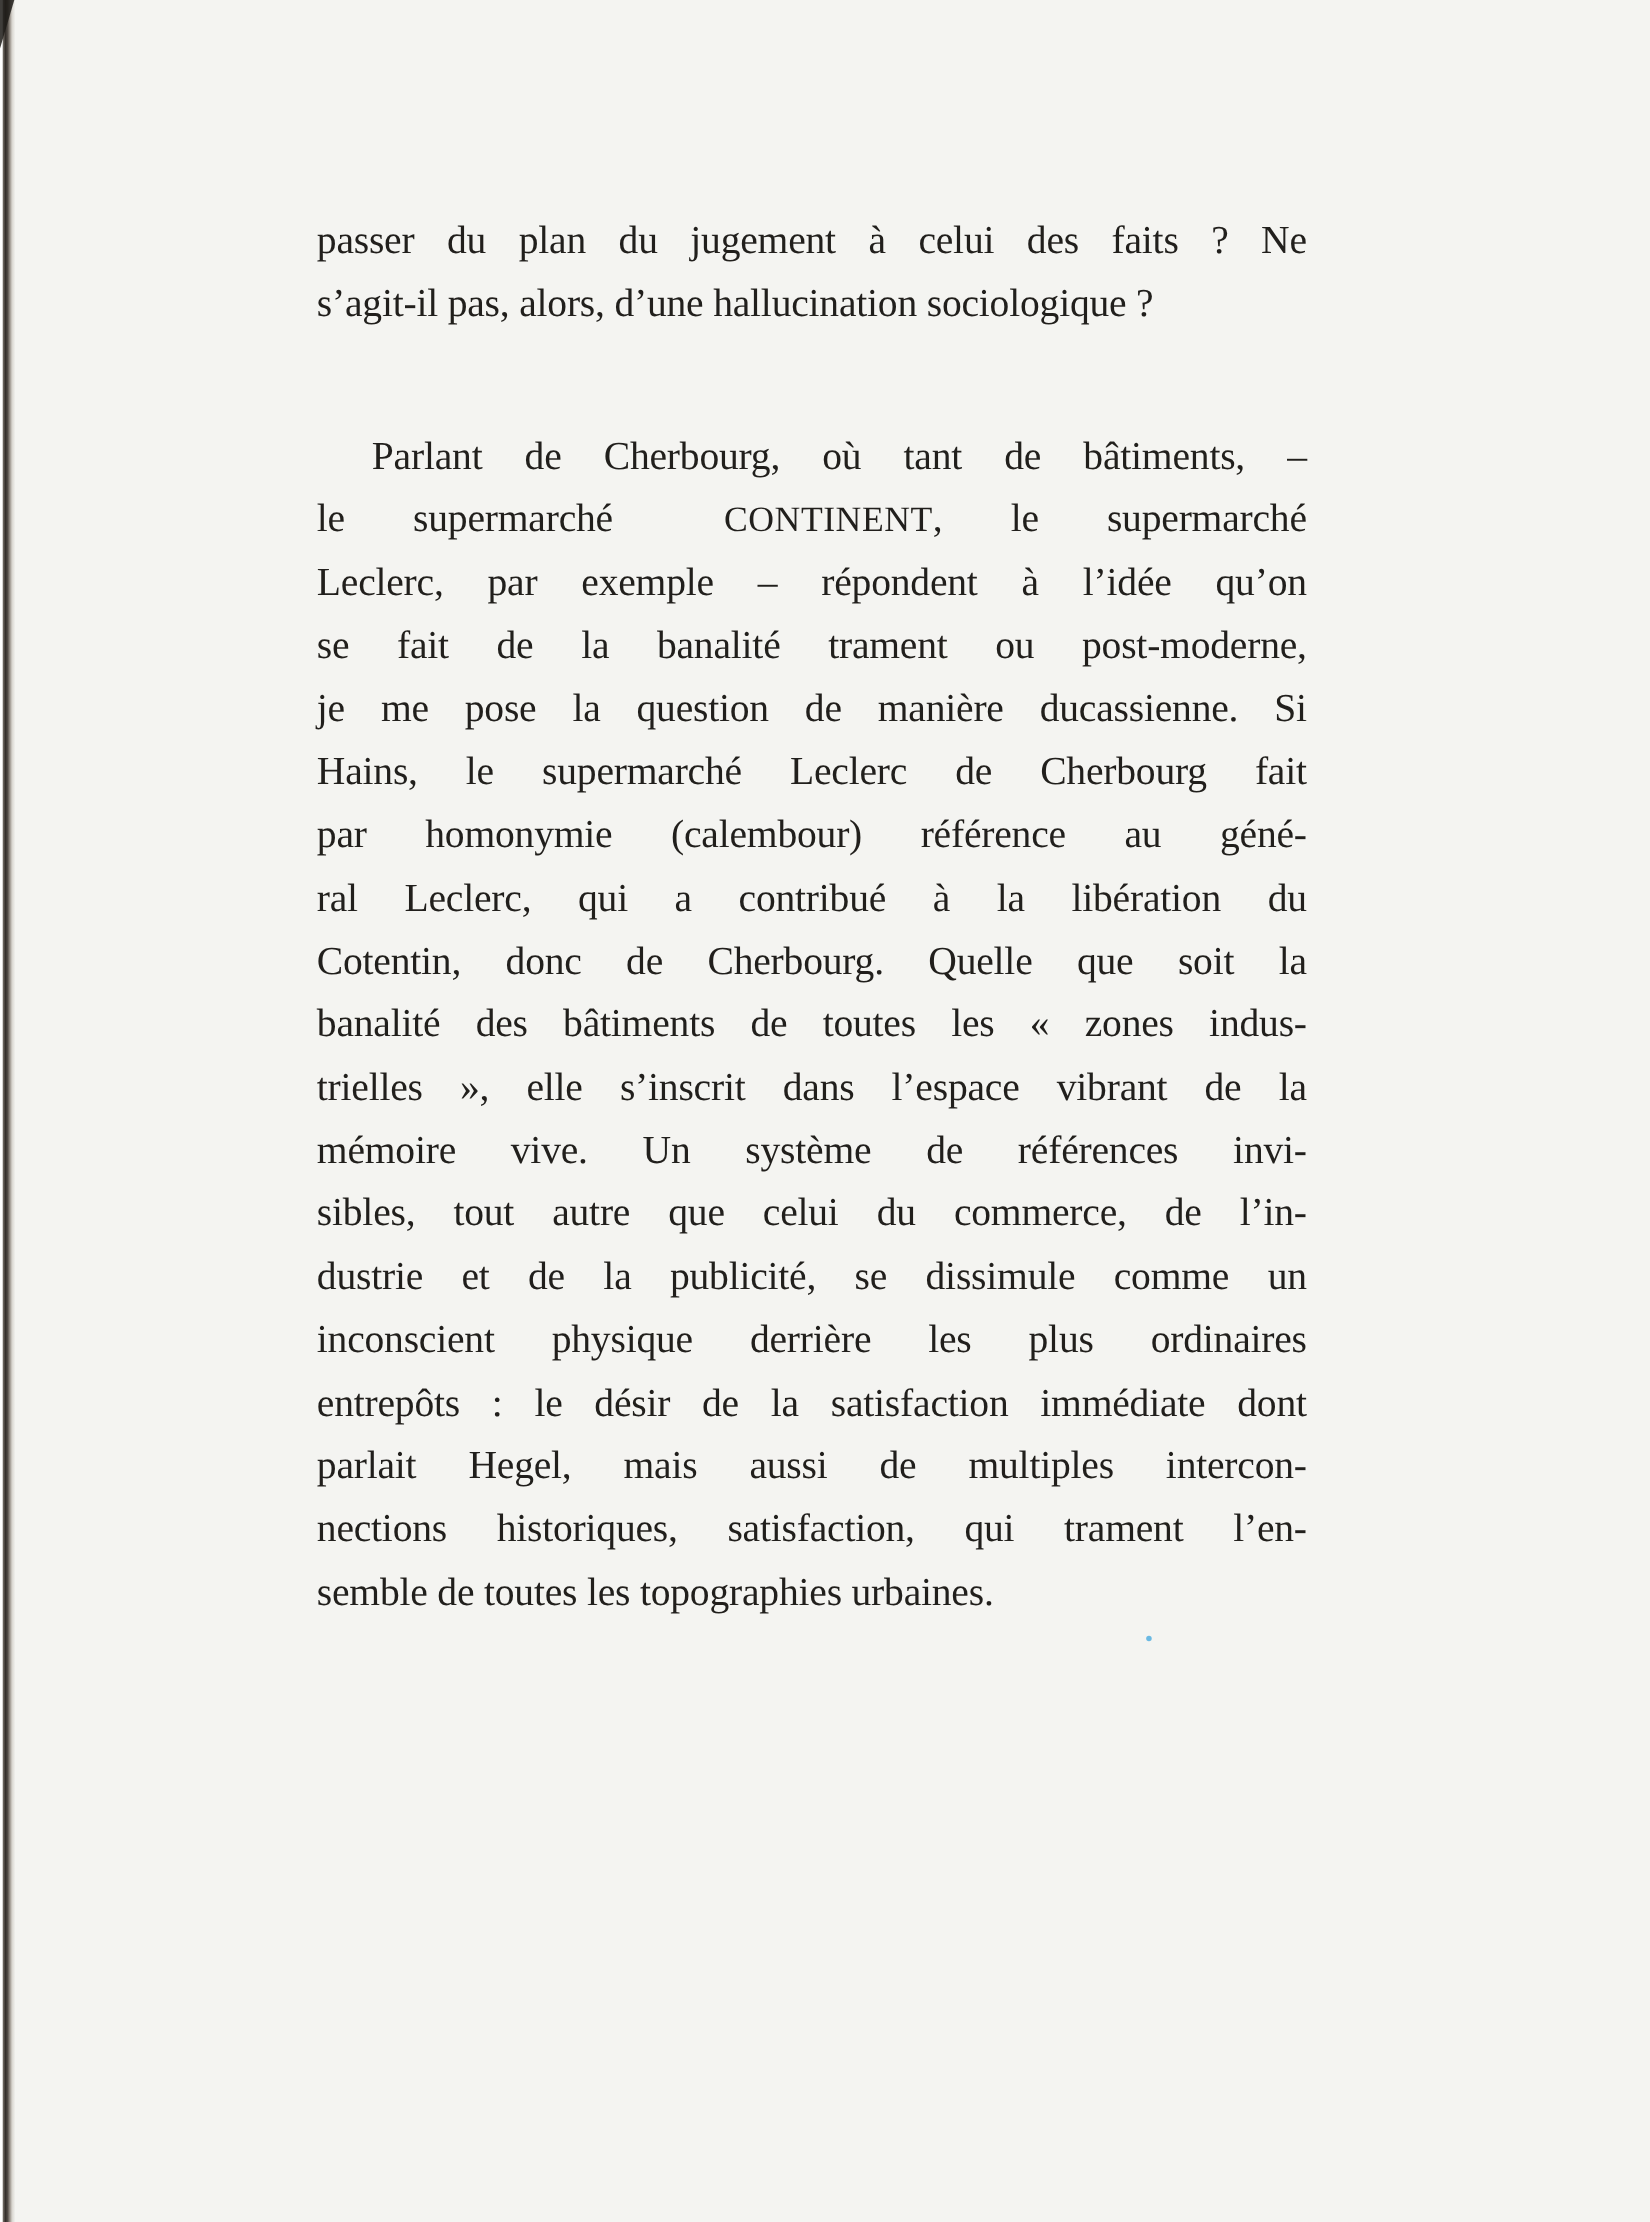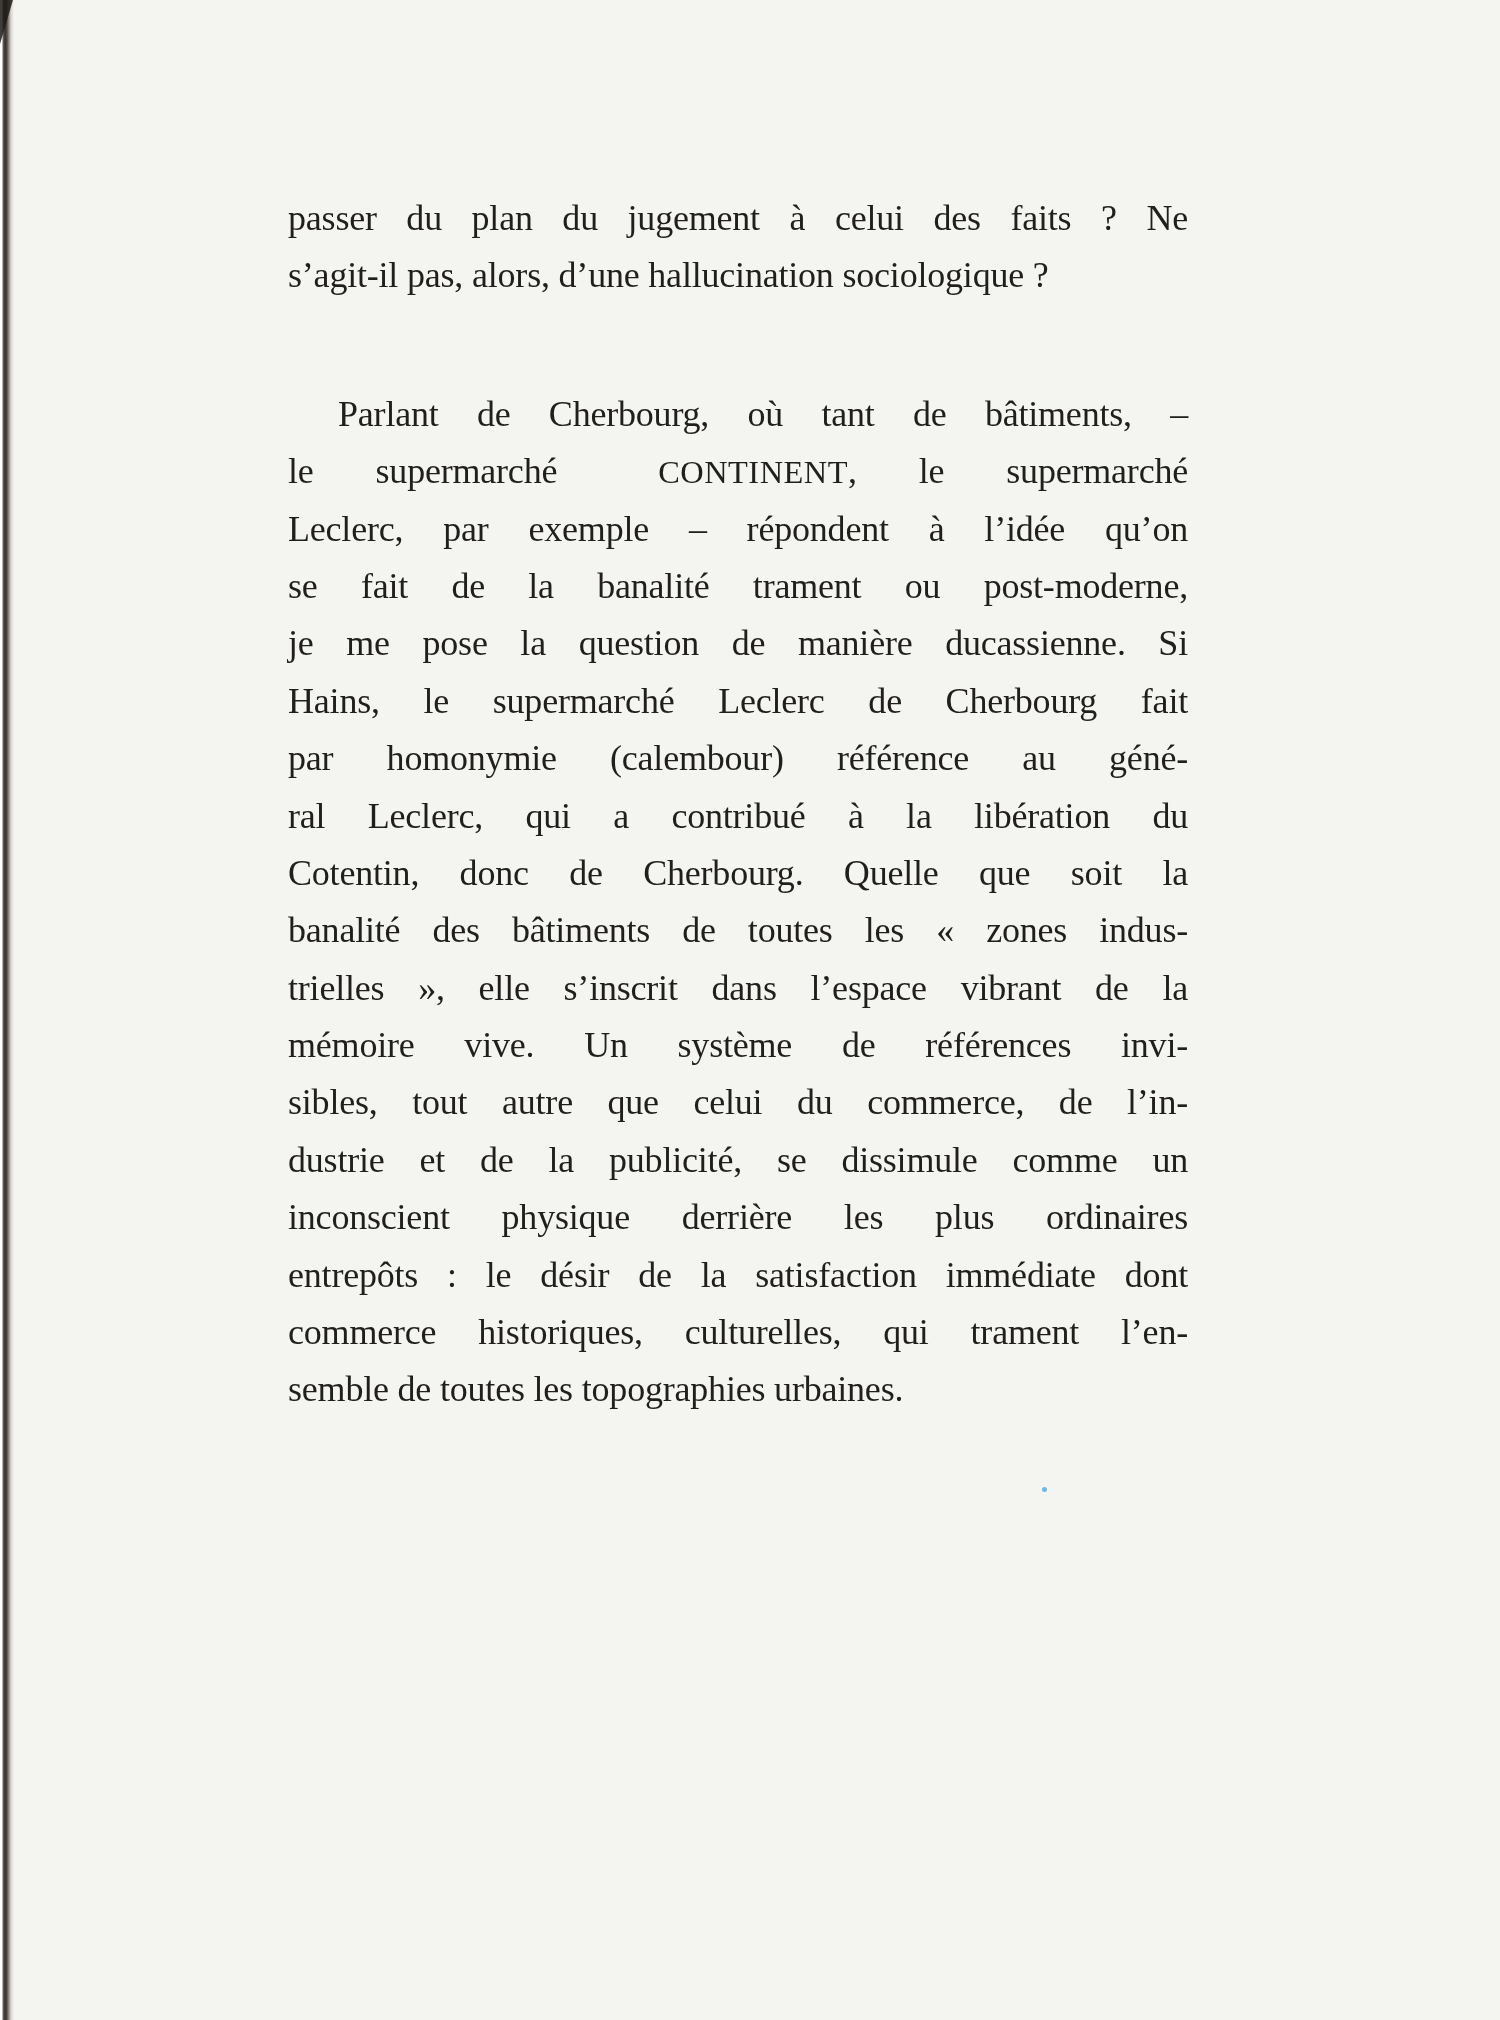--- a/index.html
+++ b/index.html
@@ -104,20 +104,21 @@
         <div class="line"><span>par homonymie (calembour) référence au géné-</span></div>
         <div class="line"><span>ral Leclerc, qui a contribué à la libération du</span></div>
         <div class="line"><span>Cotentin, donc de Cherbourg. Quelle que soit la</span></div>
         <div class="line"><span>banalité des bâtiments de toutes les « zones indus-</span></div>
         <div class="line"><span>trielles », elle s’inscrit dans l’espace vibrant de la</span></div>
         <div class="line"><span>mémoire vive. Un système de références invi-</span></div>
         <div class="line"><span>sibles, tout autre que celui du commerce, de l’in-</span></div>
         <div class="line"><span>dustrie et de la publicité, se dissimule comme un</span></div>
         <div class="line"><span>inconscient physique derrière les plus ordinaires</span></div>
         <div class="line"><span>entrepôts : le désir de la </span><span class="it">satisfaction immédiate</span><span> dont</span></div>
-        <div class="line"><span>commerce historiques, culturelles, qui trament l’en-</span></div>
+        <div class="line"><span>parlait Hegel, mais aussi de multiples intercon-</span></div>
+        <div class="line"><span>nections historiques, satisfaction, qui trament l’en-</span></div>
         <div class="line last"><span>semble de toutes les topographies urbaines.</span></div>
       </div>
     </div>
 
   <div class="blue-dot"></div>
 
 </div>
 
 </body></html>

